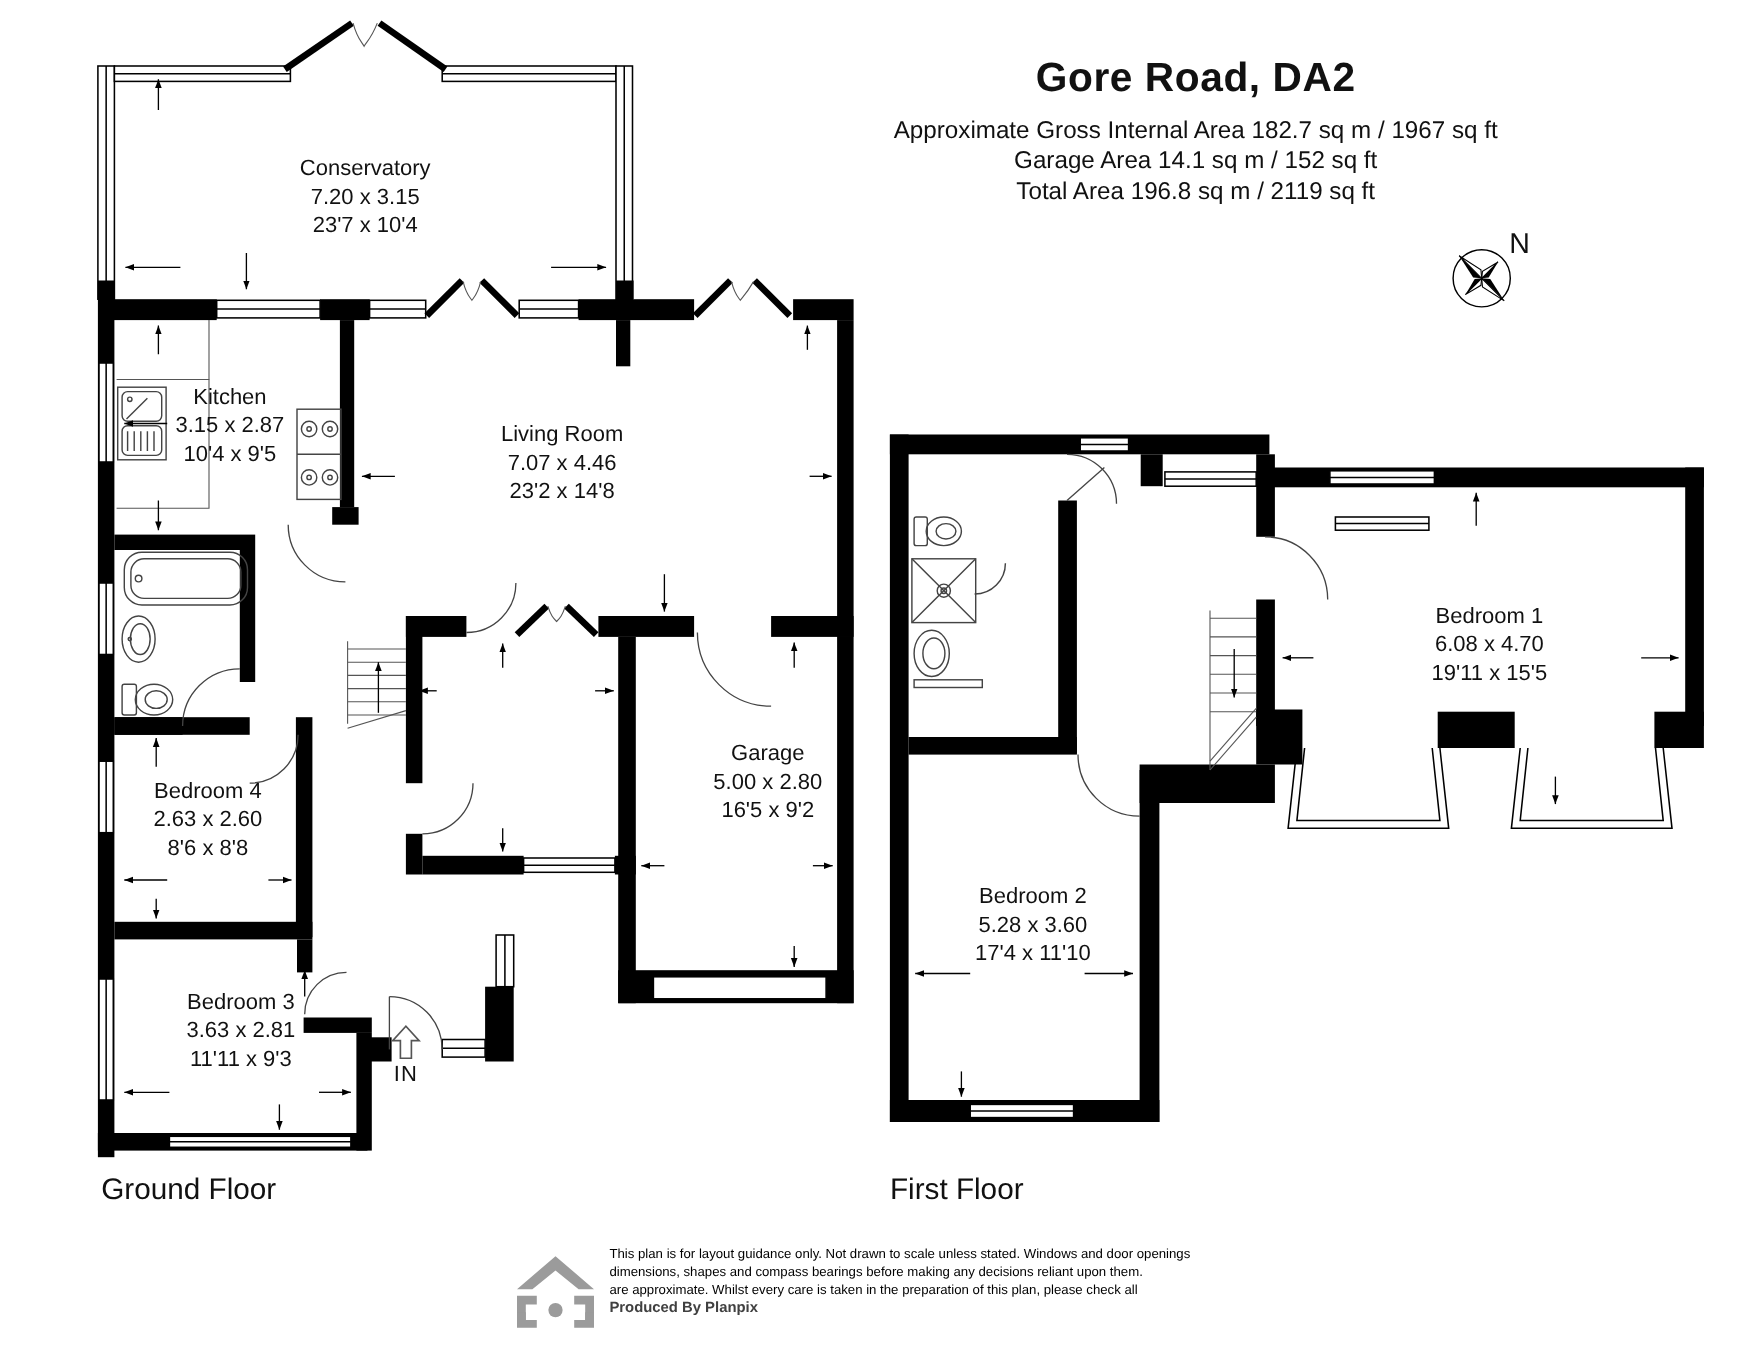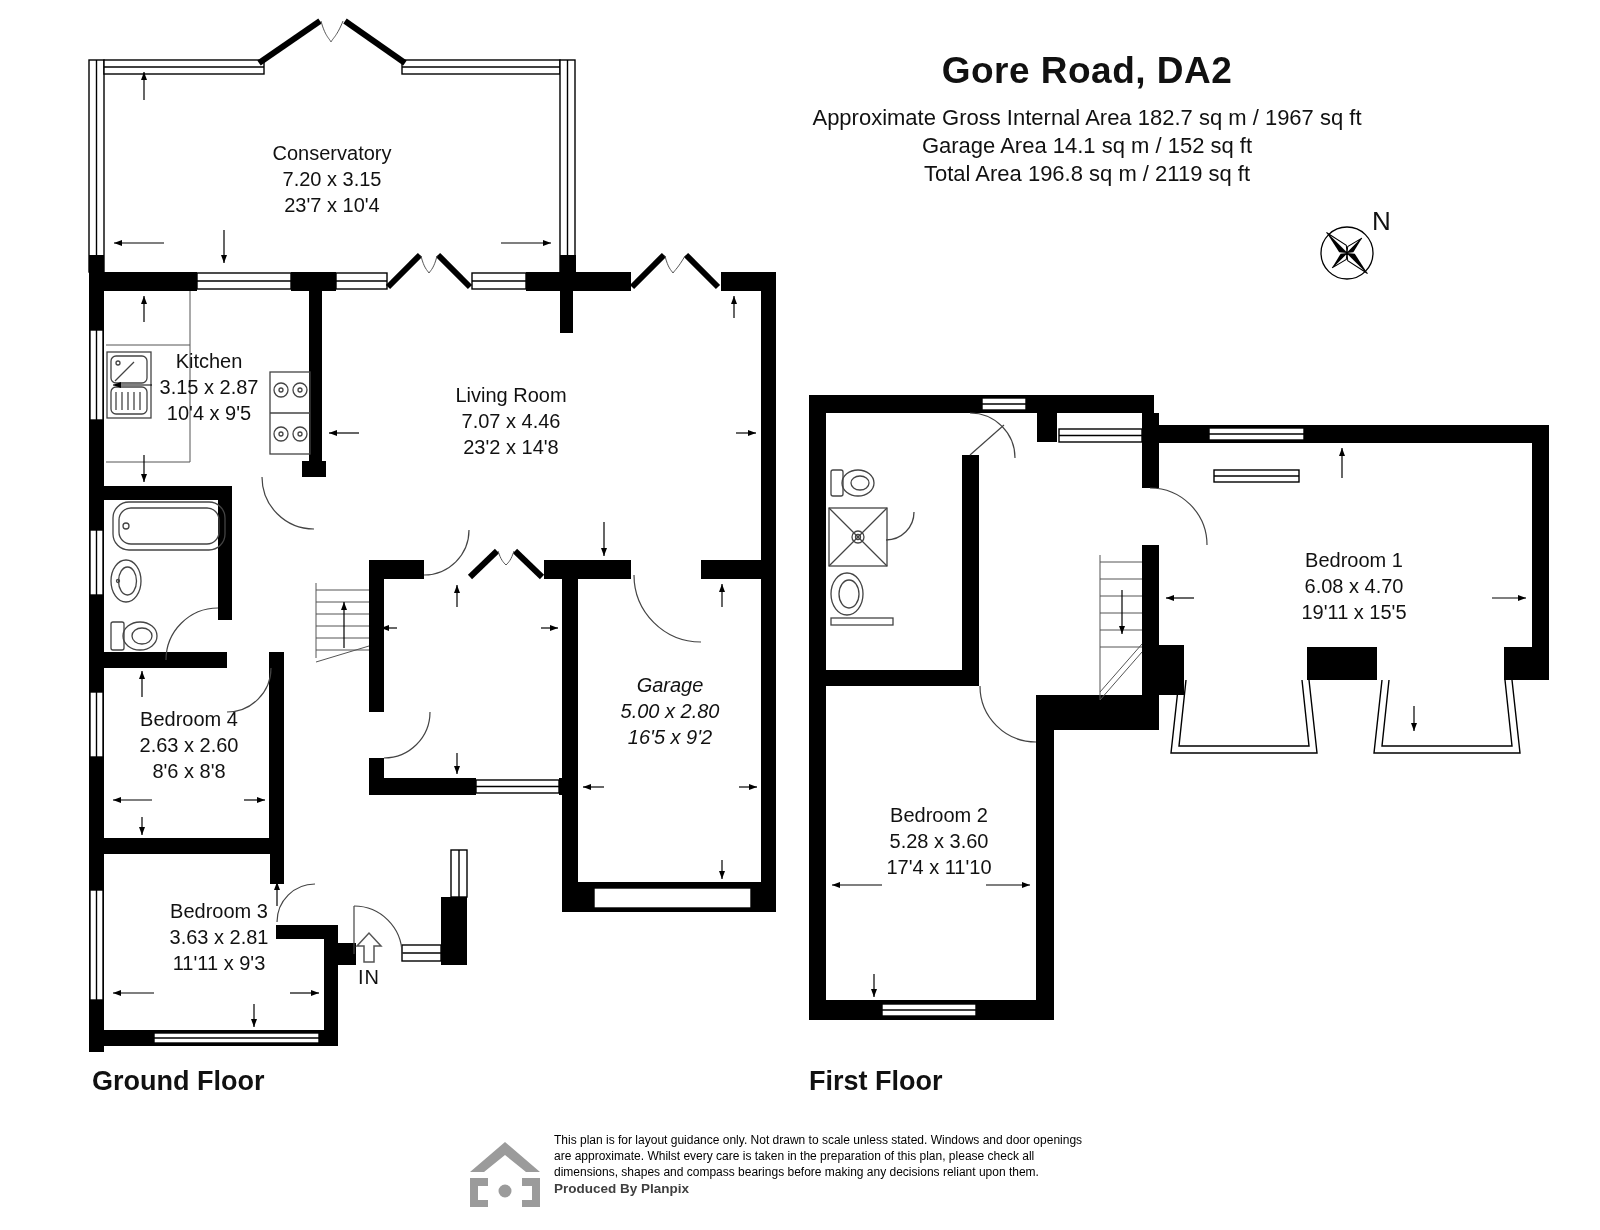--- a/index.html
+++ b/index.html
@@ -3,21 +3,21 @@
 <meta charset="utf-8">
 <style>
   html,body{margin:0;padding:0;background:#fff;}
   .canvas{position:relative;width:1600px;height:1230px;background:#ffffff;overflow:hidden;
           font-family:"Liberation Sans", sans-serif;color:#111;margin-left:14px;}
   svg{position:absolute;left:0;top:0;}
   .abs{position:absolute;}
   .hdr-title{font-size:37px;font-weight:bold;letter-spacing:0.5px;text-align:center;width:700px;}
   .hdr-sub{font-size:22px;text-align:center;width:700px;line-height:28px;}
   .room-label{width:260px;text-align:center;font-size:20px;line-height:26px;white-space:nowrap;}
-  .floor-label{font-size:27px;font-weight:bold;}
+  .floor-label{font-size:27px;font-weight:normal;}
   .compass-n{font-size:26px;}
   .in-label{font-size:20px;letter-spacing:1px;text-align:right;}
   .footer-text{font-size:12px;line-height:15.8px;color:#000000;}
   .footer-bold{font-size:13.5px;font-weight:bold;color:#404040;margin-top:1px;}
 </style>
 </head>
 <body>
 
 <div class="canvas">
 
@@ -363,21 +363,21 @@
   <div class="abs room-label" style="left:65px;top:348px;">
     <div>Kitchen</div>
     <div>3.15 x 2.87</div>
     <div>10'4 x 9'5</div>
   </div>
   <div class="abs room-label" style="left:367px;top:382px;">
     <div>Living Room</div>
     <div>7.07 x 4.46</div>
     <div>23'2 x 14'8</div>
   </div>
-  <div class="abs room-label" style="left:526px;top:672px;font-style:italic;">
+  <div class="abs room-label" style="left:554px;top:672px;">
     <div>Garage</div>
     <div>5.00 x 2.80</div>
     <div>16'5 x 9'2</div>
   </div>
   <div class="abs room-label" style="left:45px;top:706px;">
     <div>Bedroom 4</div>
     <div>2.63 x 2.60</div>
     <div>8'6 x 8'8</div>
   </div>
   <div class="abs room-label" style="left:75px;top:898px;">
@@ -397,18 +397,18 @@
     <div>17'4 x 11'10</div>
   </div>
 
   <div class="abs in-label" style="left:344px;top:966px;">IN</div>
 
   <div class="abs floor-label" style="left:78px;top:1066px;">Ground Floor</div>
   <div class="abs floor-label" style="left:795px;top:1066px;">First Floor</div>
 
   <div class="abs" style="left:540px;top:1133px;width:680px;">
     <div class="footer-text">This plan is for layout guidance only. Not drawn to scale unless stated. Windows and door openings</div>
+    <div class="footer-text">dimensions, shapes and compass bearings before making any decisions reliant upon them.</div>
     <div class="footer-text">are approximate. Whilst every care is taken in the preparation of this plan, please check all</div>
-    <div class="footer-text">dimensions, shapes and compass bearings before making any decisions reliant upon them.</div>
     <div class="footer-bold">Produced By Planpix</div>
   </div>
 
 </div>
 
 </body></html>

